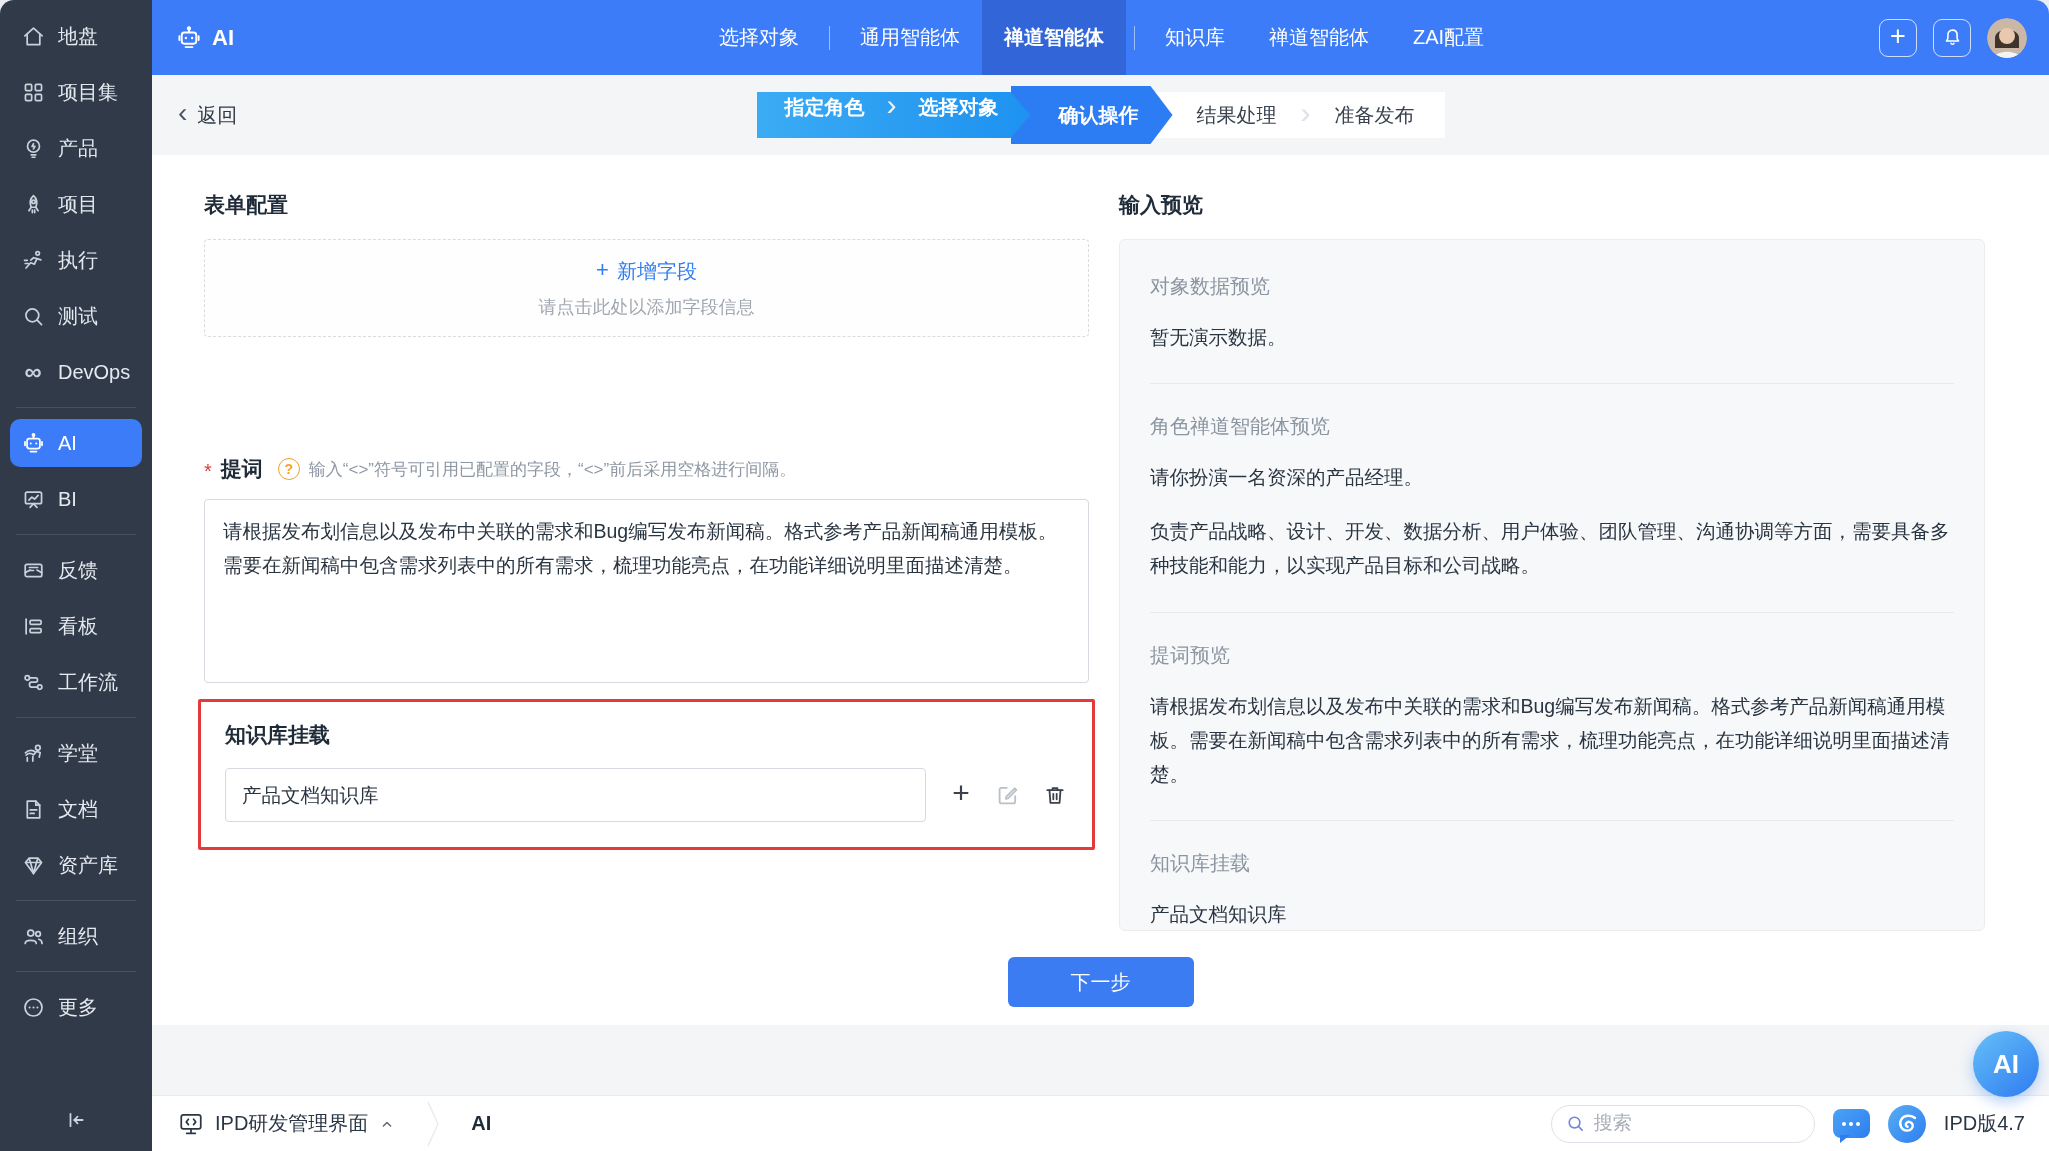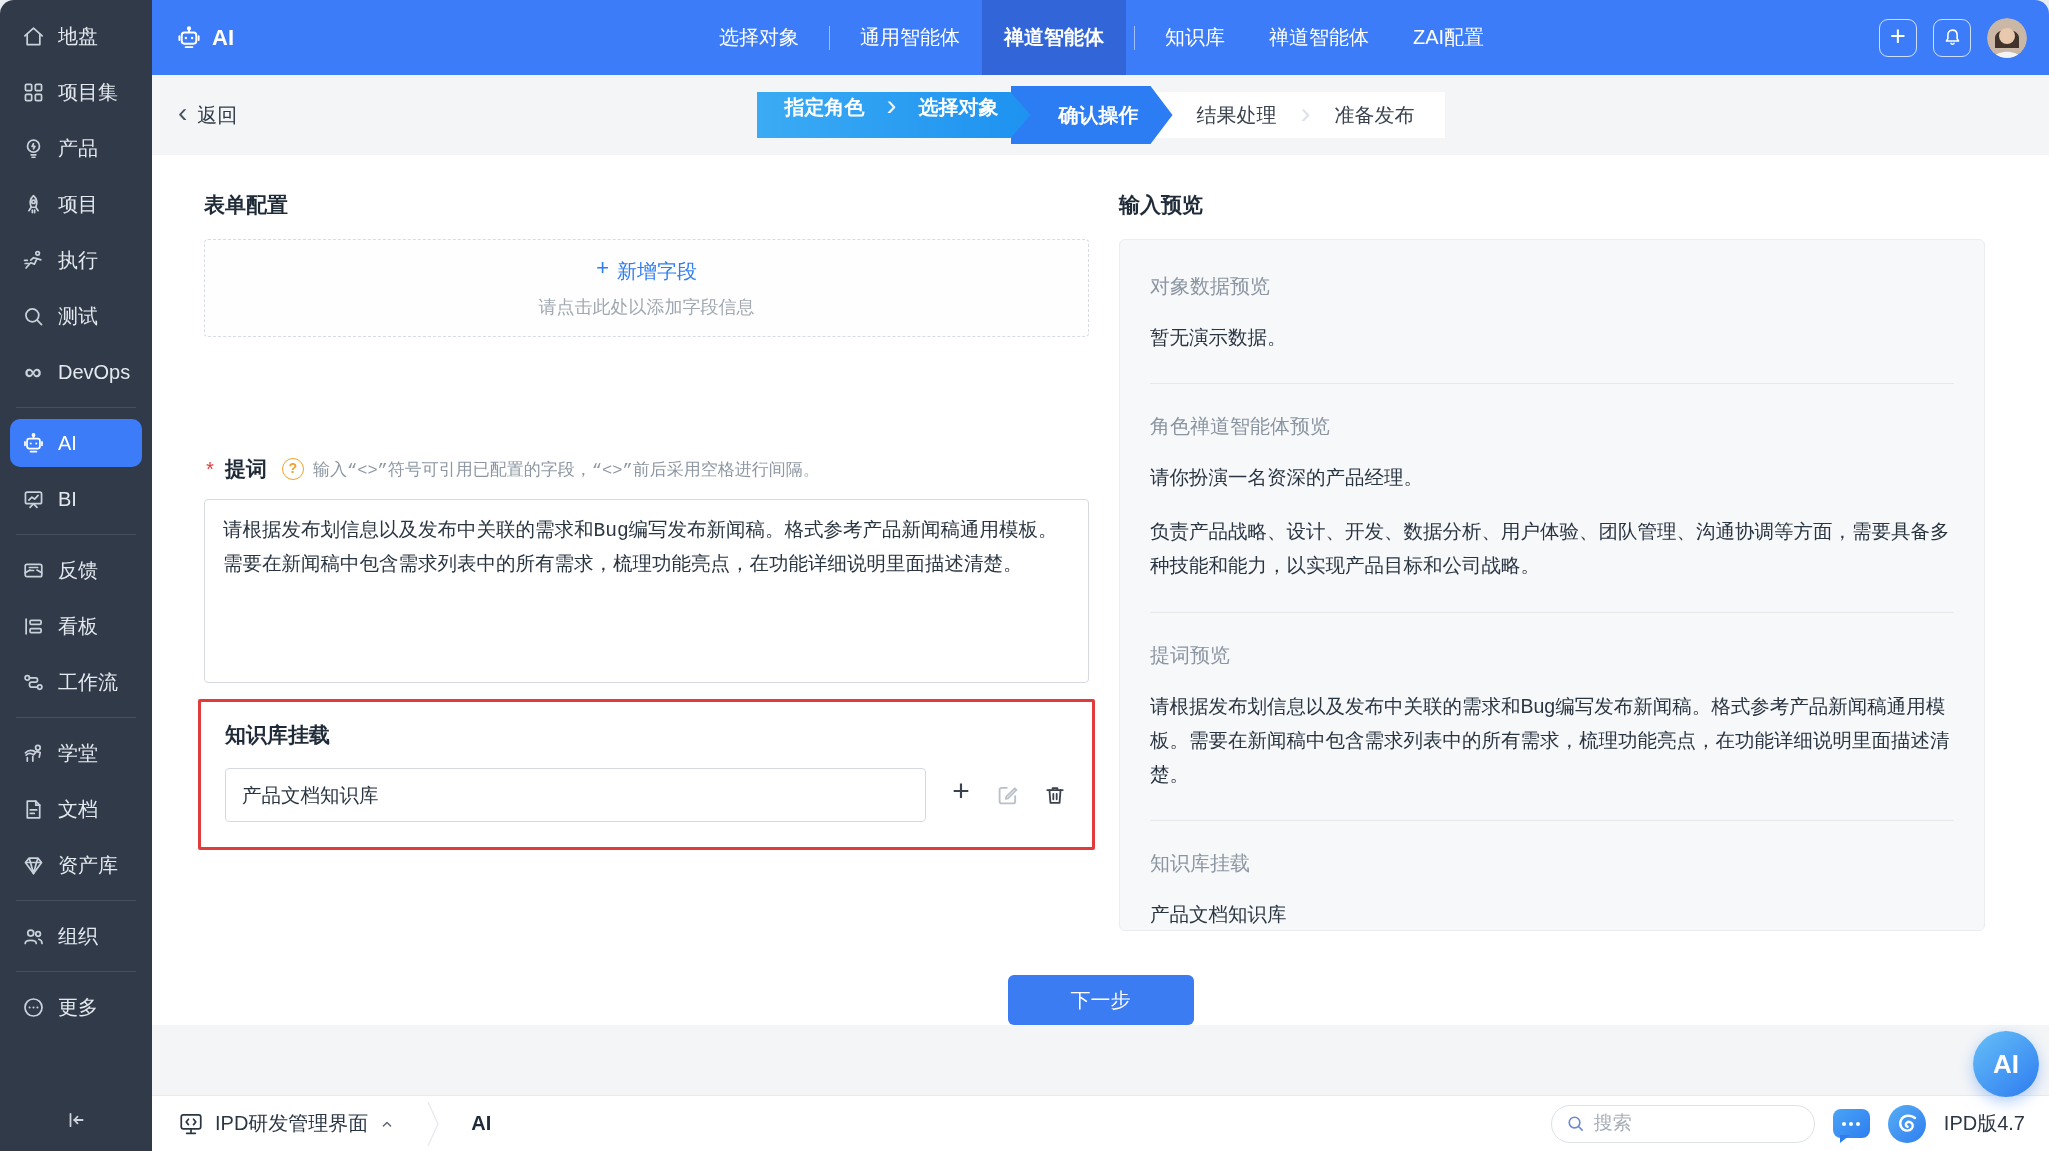--- a/index.html
+++ b/index.html
@@ -44,21 +44,21 @@
   .sgrp { display:flex; align-items:center; height:46px; }
   .sgrp .step { font-size:20px; white-space:nowrap; cursor:pointer; }
   .sgrp.done { position:relative; z-index:3; color:#fff; font-weight:600; background:linear-gradient(90deg,#3babf4,#1d92f0); padding:0 32px 16px 28px; clip-path:polygon(0 0,calc(100% - 20px) 0,100% 50%,calc(100% - 20px) 100%,0 100%); }
   .chev-white { font-size:30px; font-weight:300; color:rgba(255,255,255,.9); margin:0 22px; line-height:1; transform:translateY(-2px); }
   .sgrp.current { position:relative; z-index:2; background:#2c7cf4; color:#fff; font-weight:700; height:58px; margin-left:-20px; padding:0 34px 0 48px; clip-path:polygon(0 0,calc(100% - 22px) 0,100% 50%,calc(100% - 22px) 100%,0 100%); }
   .sgrp.todo { z-index:1; background:#fff; color:#39424e; margin-left:-22px; padding:0 30px 0 46px; }
   .chev-gray { font-size:30px; font-weight:300; color:#dde2e8; margin:0 24px; line-height:1; transform:translateY(-2px); }
 
   
   .panel { background:#fff; height:870px; display:flex; padding:0 64px 0 52px; position:relative; flex-shrink:0; }
-  .left-col { width:885px; flex-shrink:0;font-family:Liberation Mono, monospace; }
+  .left-col { width:885px; flex-shrink:0; }
   .right-col { flex:1; margin-left:30px; min-width:0; }
   h2.sec-title { font-size:21px; font-weight:700; color:#1f2b38; margin-top:36px; }
 
   .dashed-box { margin-top:20px; height:98px; border:1px dashed #d8dce2; border-radius:4px; display:flex; flex-direction:column; align-items:center; justify-content:center; gap:10px; background:#fefefe; }
   .add-field { display:flex; align-items:center; gap:8px; color:#2f7df2; font-size:20px; cursor:pointer; }
   .add-plus { font-size:22px; line-height:1; margin-top:-2px; }
   .add-hint { font-size:18px; color:#a0a8b1; }
 
   .prompt-row { margin-top:118px; display:flex; align-items:center; gap:9px; }
   .req-star { color:#e23b3b; font-size:20px; margin-top:4px; }
@@ -72,21 +72,21 @@
   .kb-title { font-size:21px; font-weight:700; color:#1f2b38; }
   .kb-row { margin-top:19px; display:flex; align-items:center; }
   .kb-input { width:735px; height:54px; border:1px solid #d6dae0; border-radius:4px; padding:0 16px; font-size:19.5px; color:#2a3542; outline:none; font-family:inherit; }
   .kb-actions { display:flex; align-items:center; gap:21px; margin-left:22px; }
   .kb-actions .act { width:26px; height:26px; display:flex; align-items:center; justify-content:center; cursor:pointer; }
   .kb-plus { font-size:30px; font-weight:400; color:#39424d; line-height:1; margin-top:-4px; }
   .act svg { width:24px; height:24px; }
   .act.edit { color:#b9c0c8; }
   .act.trash { color:#39424d; }
 
-  .next-btn { position:absolute; bottom:0; left:50%; transform:translateX(-50%); width:186px; height:50px; background:#3c7cf3; color:#fff; border:none; border-radius:6px; font-size:20px; font-family:inherit; cursor:pointer; }
+  .next-btn { position:absolute; bottom:18px; left:50%; transform:translateX(-50%); width:186px; height:50px; background:#3c7cf3; color:#fff; border:none; border-radius:6px; font-size:20px; font-family:inherit; cursor:pointer; }
 
   
   .preview-card { margin-top:20px; height:692px; background:#f7f8fa; border:1px solid #eaedf0; border-radius:6px; padding:33px 30px; overflow:hidden; }
   .pv-head { font-size:20px; color:#8b95a1; }
   .pv-body { font-size:19.5px; color:#2a3542; line-height:1.75; margin-top:20px; }
   .pv-hr { border:none; border-top:1px solid #e6e9ed; margin:29px 0; }
 
   
   .strip { height:70px; flex-shrink:0; }
   .footer { height:56px; background:#fff; border-top:1px solid #e7eaee; display:flex; align-items:center; padding-left:26px; flex-shrink:0; }

